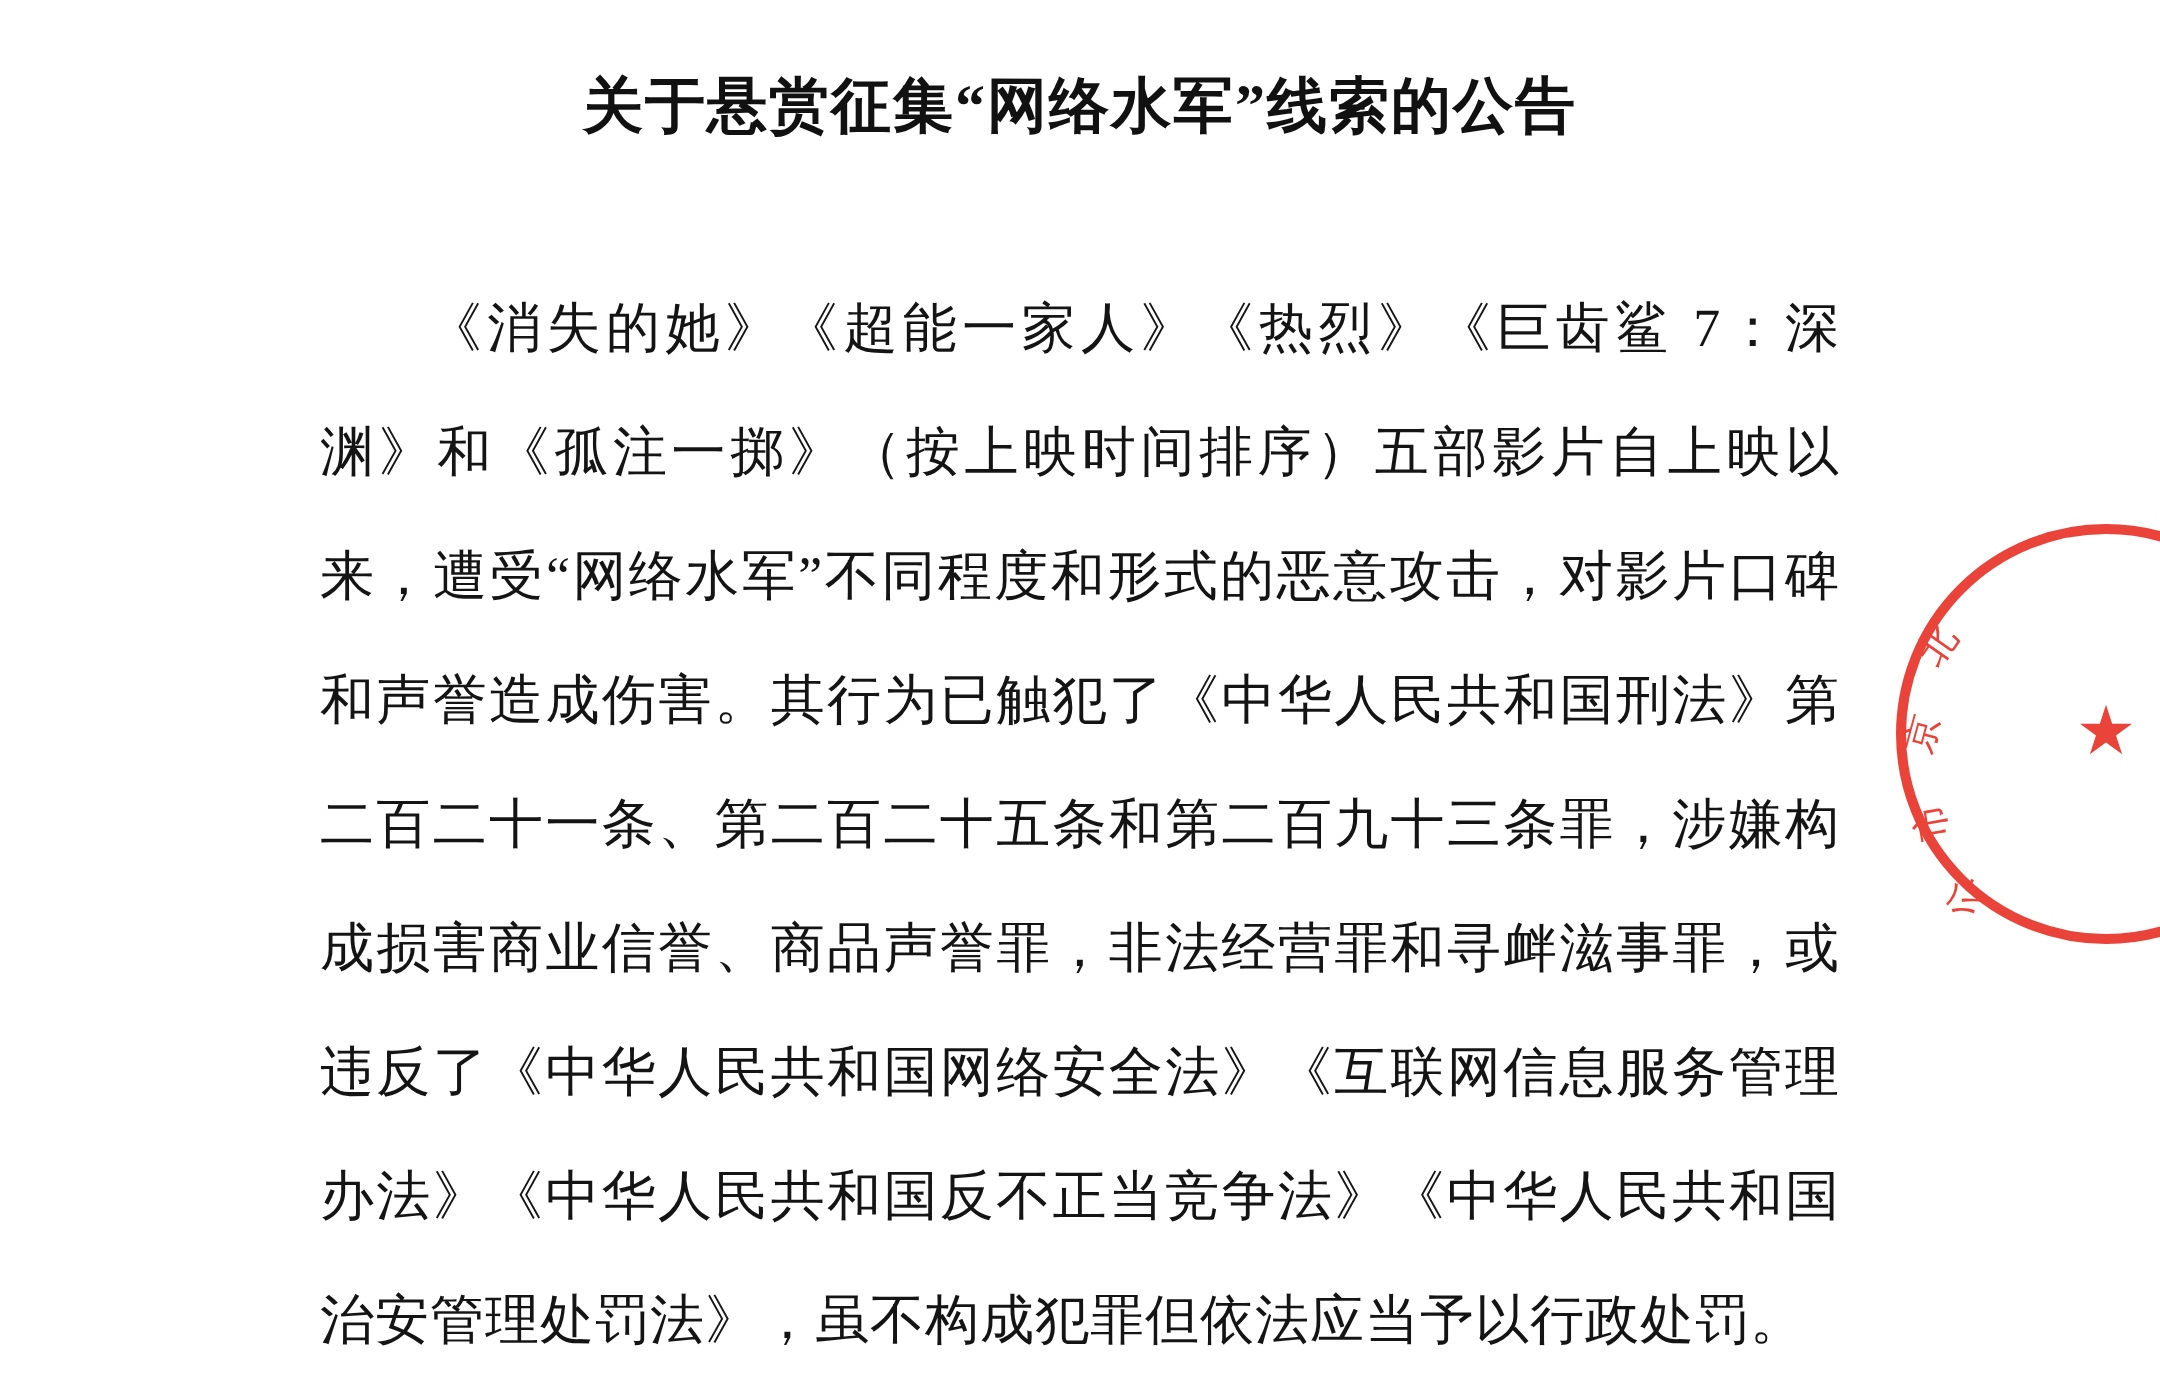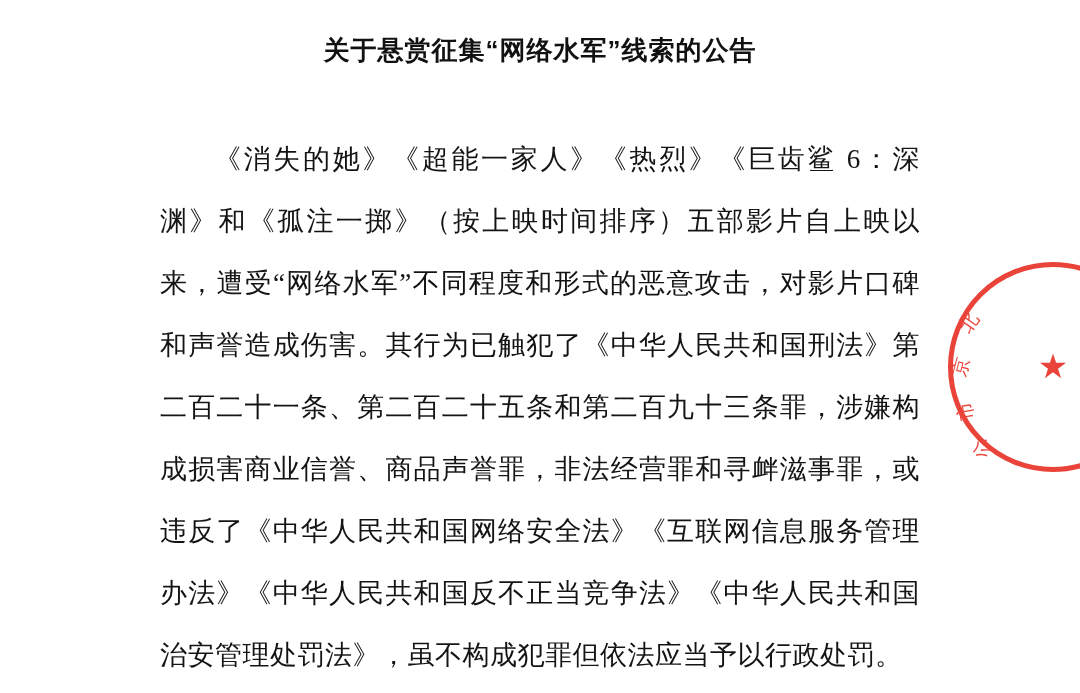--- a/index.html
+++ b/index.html
@@ -17,28 +17,28 @@
   }
   .page {
     position: relative;
     width: 1080px;
     height: 693px;
     box-sizing: border-box;
     overflow: hidden;
   }
   .doc-title {
     text-align: center;
-    font-size: 26px;
+    font-size: 30px;
     font-weight: bold;
     letter-spacing: 1px;
     color: #111111;
     margin: 0;
     padding-top: 34px;
     line-height: 1.3;
-    font-family: Liberation Sans, sans-serif;
+    font-family: Liberation Serif, serif;
   }
   .body-block {
     margin: 0;
     padding: 60px 160px 0 160px;
     box-sizing: border-box;
   }
   .para {
     font-size: 27px;
     line-height: 62px;
     text-align: justify;
@@ -89,21 +89,21 @@
   }
 </style>
 </head>
 <body>
 
 <div class="page">
 
   <h1 class="doc-title">关于悬赏征集“网络水军”线索的公告</h1>
 
   <div class="body-block">
-    <p class="para">《消失的她》《超能一家人》《热烈》《巨齿鲨 6：深渊》和《孤注一掷》（按上映时间排序）五部影片自上映以来，遭受“网络水军”不同程度和形式的恶意攻击，对影片口碑和声誉造成伤害。其行为已触犯了《中华人民共和国刑法》第二百二十一条、第二百二十五条和第二百九十三条罪，涉嫌构成损害商业信誉、商品声誉罪，非法经营罪和寻衅滋事罪，或违反了《中华人民共和国网络安全法》《互联网信息服务管理办法》《中华人民共和国反不正当竞争法》《中华人民共和国治安管理处罚法》，虽不构成犯罪但依法应当予以行政处罚。</p>
+    <p class="para">《消失的她》《超能一家人》《热烈》《巨齿鲨 7：深渊》和《孤注一掷》（按上映时间排序）五部影片自上映以来，遭受“网络水军”不同程度和形式的恶意攻击，对影片口碑和声誉造成伤害。其行为已触犯了《中华人民共和国刑法》第二百二十一条、第二百二十五条和第二百九十三条罪，涉嫌构成损害商业信誉、商品声誉罪，非法经营罪和寻衅滋事罪，或违反了《中华人民共和国网络安全法》《互联网信息服务管理办法》《中华人民共和国反不正当竞争法》《中华人民共和国治安管理处罚法》，虽不构成犯罪但依法应当予以行政处罚。</p>
   </div>
 
   <div class="seal">
     <div class="seal-text">
       <span class="seal-char" style="left:6px; top:42px; transform: rotate(-55deg);">北</span>
       <span class="seal-char" style="left:-2px; top:86px; transform: rotate(-75deg);">京</span>
       <span class="seal-char" style="left:2px; top:130px; transform: rotate(-100deg);">市</span>
       <span class="seal-char" style="left:18px; top:168px; transform: rotate(-120deg);">公</span>
     </div>
     <div class="seal-star">★</div>

